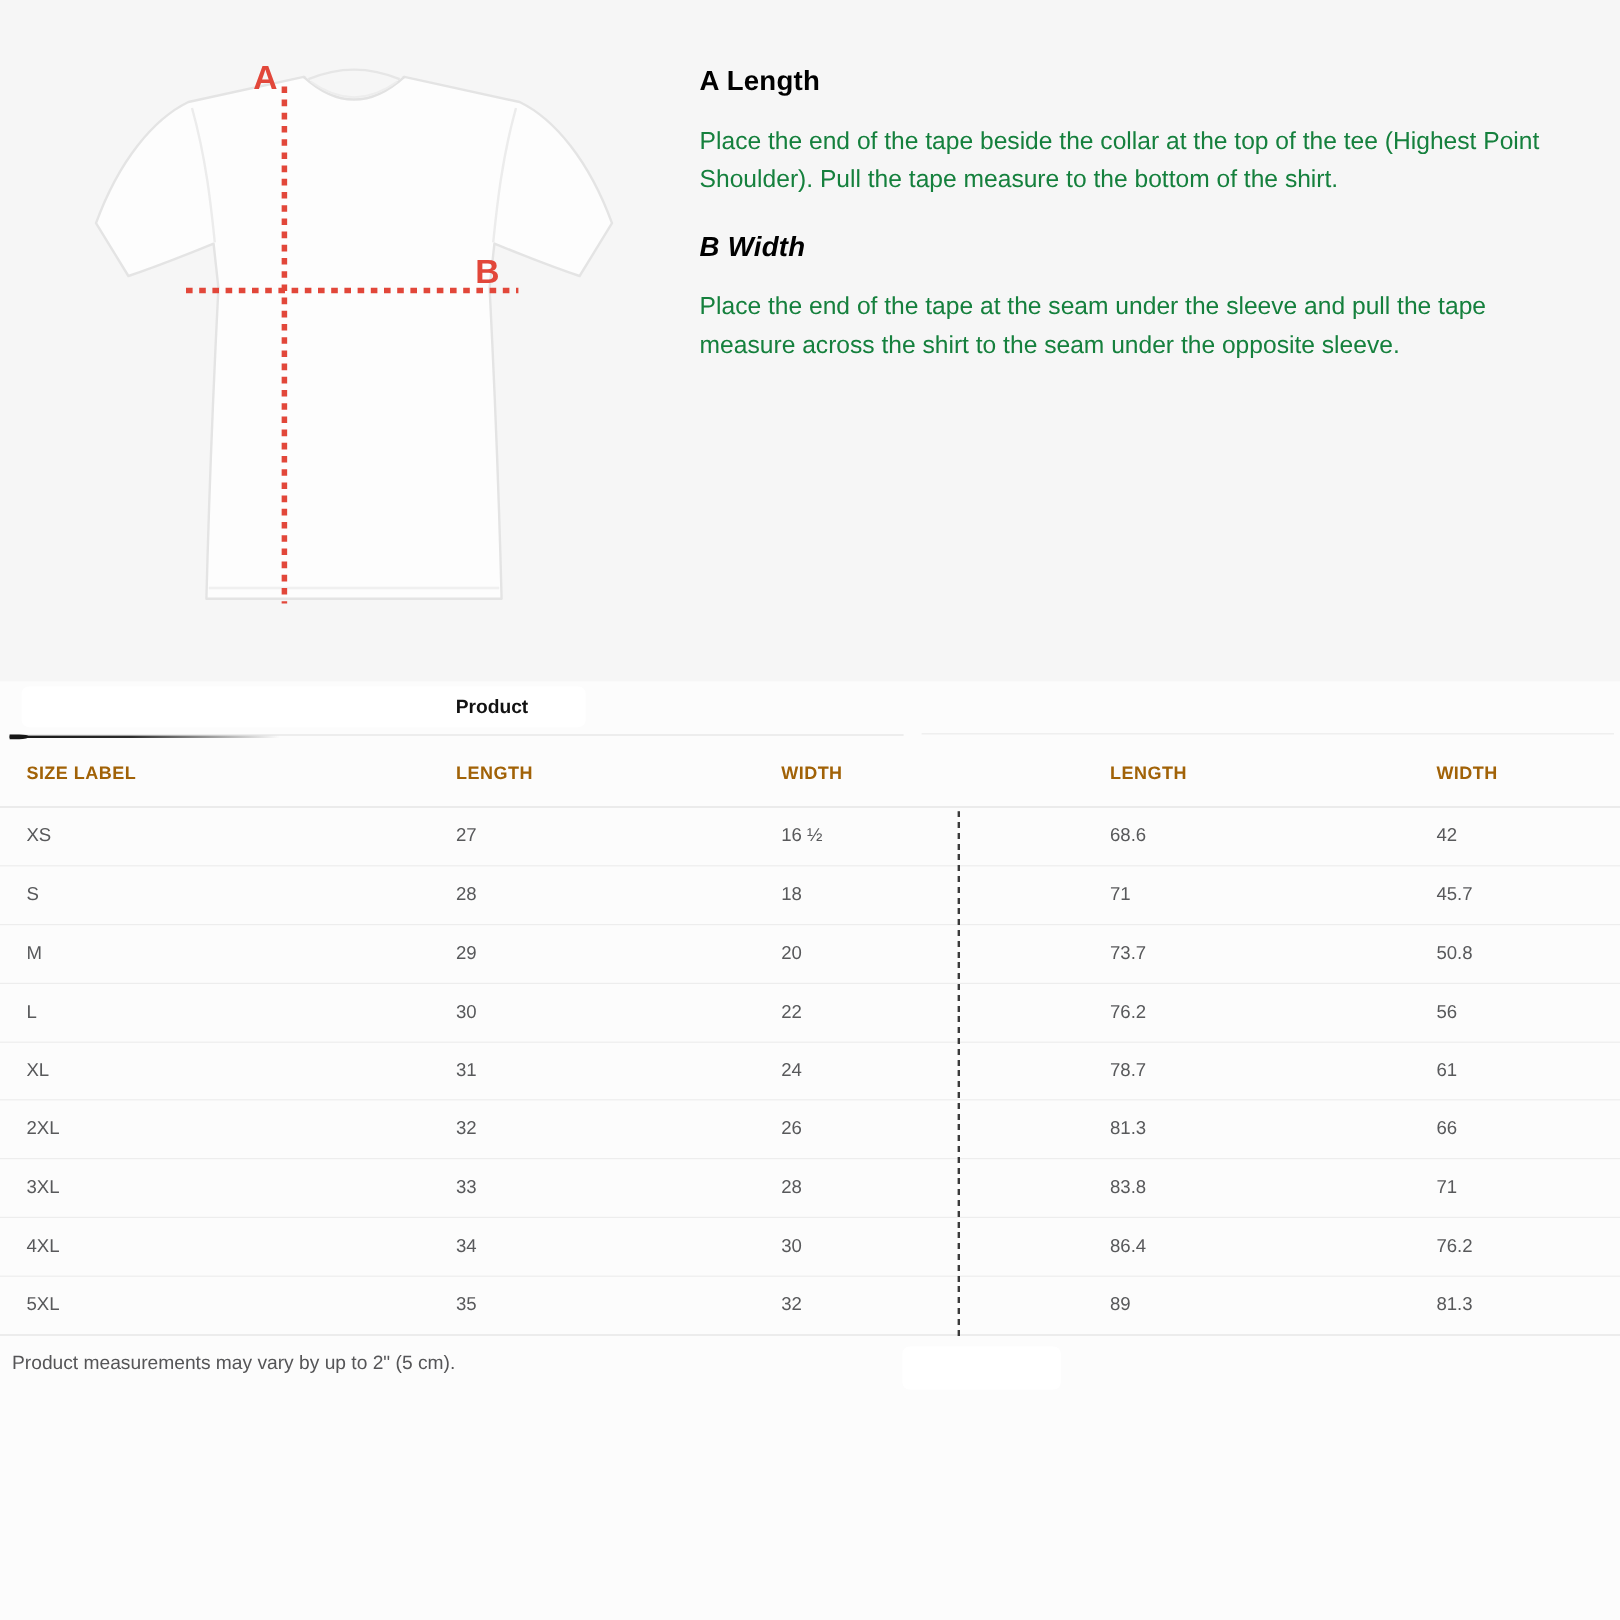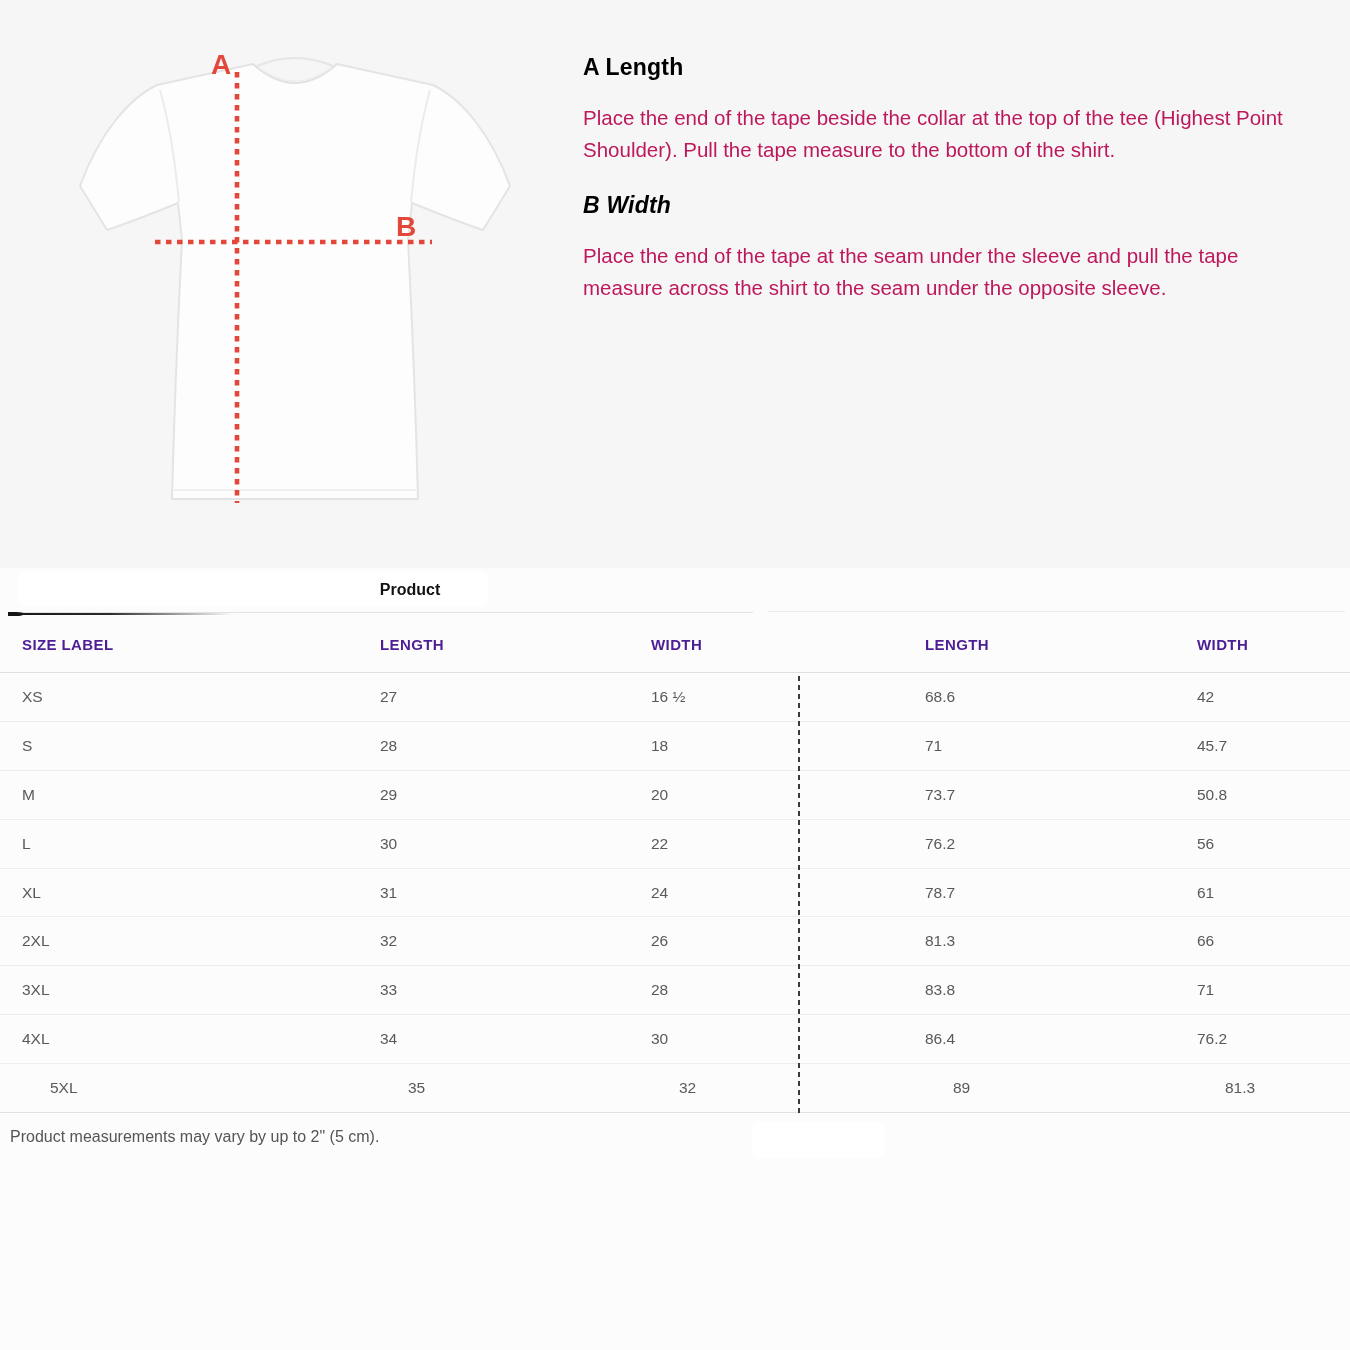--- a/index.html
+++ b/index.html
@@ -5,42 +5,42 @@
   html,body{margin:0;padding:0;background:#fcfcfc;}
   .stage{position:relative;width:1350px;height:1350px;overflow:hidden;
          font-family:"Liberation Sans","DejaVu Sans",sans-serif;background:#fcfcfc;}
 
   
   .hero{position:absolute;left:0;top:0;width:1350px;height:568px;background:#f6f6f6;}
   .tee-svg{position:absolute;left:60px;top:38px;width:470px;height:490px;}
   .copy{position:absolute;left:583px;top:0;width:720px;}
   .h-sec{position:absolute;left:0;margin:0;font-size:23px;font-weight:700;color:#000000;letter-spacing:.2px;}
   .h-a{top:54px;} .h-b{top:192px;font-style:italic;}
-  .p-sec{position:absolute;left:0;margin:0;width:720px;font-size:20.5px;line-height:32px;color:#be185d;}
+  .p-sec{position:absolute;left:0;margin:0;width:720px;font-size:20.5px;line-height:32px;color:#15803d;}
   .p-a{top:102px;} .p-b{top:240px;}
 
   
   .tablewrap{position:absolute;left:0;top:568px;width:1350px;height:782px;background:#fcfcfc;}
   .unit-label{position:absolute;top:13px;width:600px;text-align:center;
               font-size:16px;font-weight:700;color:#121212;}
   .unit-in{left:110px;} .unit-cm{left:669px;}
   .grp-line{position:absolute;height:1px;background:#e3e3e3;}
   .grp-line-l{left:8px;top:44px;width:745px;}
   .grp-line-r{left:768px;top:43px;width:577px;background:#ececec;}
   .artifact-line{position:absolute;left:8px;top:45px;width:225px;height:2px;
      background:linear-gradient(to right,#161616 0%,#2c2c2c 45%,rgba(44,44,44,0) 100%);}
   .artifact-wedge{position:absolute;left:8px;top:44px;width:16px;height:4px;background:#161616;border-radius:0 60% 60% 0;}
 
   .grid5{display:grid;grid-template-columns:380px 271px 274px 272px 1fr;align-items:center;}
   .head-row{position:absolute;left:0;top:44px;width:1350px;height:61px;
             border-bottom:1px solid #e0e0e0;box-sizing:border-box;padding-top:4px;}
-  .head-row .hc{font-size:15px;font-weight:700;color:#4c1d95;letter-spacing:.4px;}
+  .head-row .hc{font-size:15px;font-weight:700;color:#a16207;letter-spacing:.4px;}
   .rows{position:absolute;left:0;top:105px;width:1350px;}
   .t-row{height:48.9px;box-sizing:border-box;border-bottom:1px solid #ededed;}
-  .t-row:last-child{border-bottom:1px solid #e1e1e1;padding-left:28px;}
+  .t-row:last-child{border-bottom:1px solid #e1e1e1;}
   .c{font-size:15.5px;color:#58595b;}
   .first{padding-left:22px;}
 
   .dash-divider{position:absolute;left:798px;top:108px;width:2px;height:438px;z-index:3;
      background:repeating-linear-gradient(to bottom,#3b3b3b 0 5px,transparent 5px 9px);}
 
   .footnote{position:absolute;left:10px;top:560px;font-size:16px;color:#555557;}
 
   .erased{position:absolute;background:#ffffff;border-radius:6px;}
   .erased-1{left:18px;top:4px;width:470px;height:34px;}

